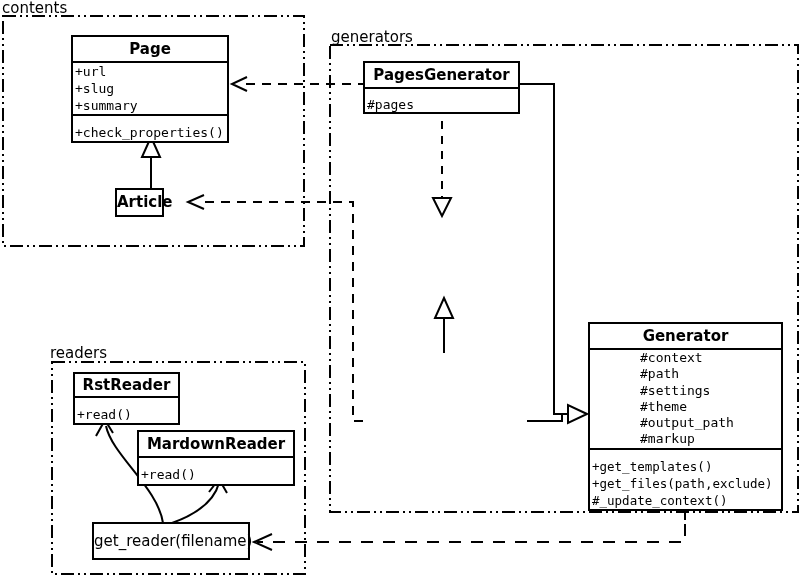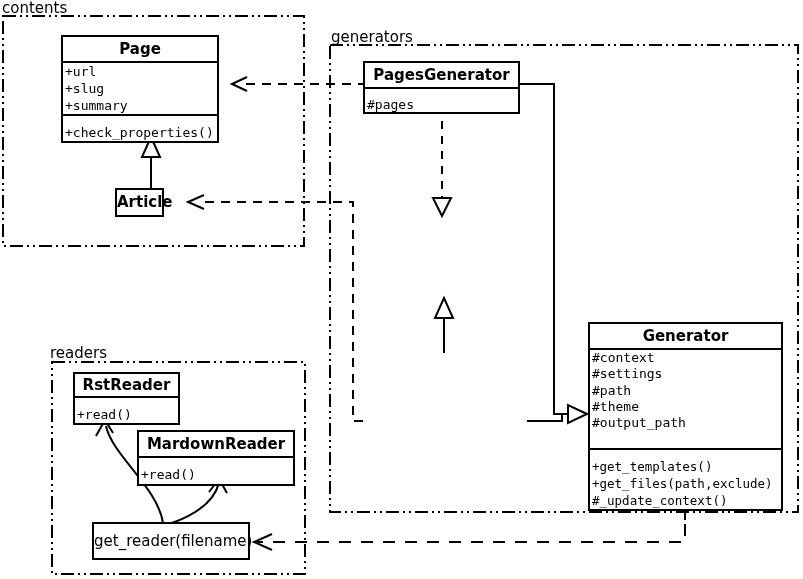--- a/index.html
+++ b/index.html
@@ -41,21 +41,21 @@
     padding:0 2px;
     overflow:hidden;
   }
   .comp.last{border-bottom:none;margin-top:8px;}
   .m{
     font-family:"DejaVu Sans Mono",monospace;
     font-size:13px;
     line-height:17px;
     white-space:nowrap;
   }
-  .m.tight{line-height:16.3px;}
+  .m.tight{line-height:16.3px;margin-left:48px;}
   .m.tighter{font-size:12.5px;line-height:17px;}
   .stereo{
     font-family:"DejaVu Sans Mono",monospace;
     font-size:12px;
     line-height:17px;
     text-align:center;
     padding-top:2px;
   }
   .iface-name{
     font-weight:bold;font-size:15px;text-align:center;line-height:21px;
@@ -135,21 +135,21 @@
     <g>
       <path d="M 172 523 C 197 514, 214 502, 219 483" fill="none" stroke="#000" stroke-width="2"></path>
       <polyline points="209,492 219,479 227,493" fill="none" stroke="#000" stroke-width="2"></polyline>
     </g>
   </svg>
 
   <div class="pkg-label" style="left:2px;top:0px">contents</div>
   <div class="pkg-label" style="left:331px;top:29px">generators</div>
   <div class="pkg-label" style="left:50px;top:345px">readers</div>
 
-  <div class="box" style="left:61px;top:35px;width:158px">
+  <div class="box" style="left:71px;top:35px;width:158px">
     <div class="title" style="height:26px">Page</div>
     <div class="comp" style="height:53px">
       <div class="m">+url</div>
       <div class="m">+slug</div>
       <div class="m">+summary</div>
     </div>
     <div class="comp last" style="height:17px">
       <div class="m">+check_properties()</div>
     </div>
   </div>
@@ -164,24 +164,25 @@
       <div class="m" style="line-height:15px">#pages</div>
     </div>
   </div>
 
 
 
   <div class="box" style="left:588px;top:322px;width:195px">
     <div class="title" style="height:26px">Generator</div>
     <div class="comp" style="height:100px">
       <div class="m tight">#context</div>
+      <div class="m tight">#path</div>
       <div class="m tight">#settings</div>
-      <div class="m tight">#path</div>
       <div class="m tight">#theme</div>
       <div class="m tight">#output_path</div>
+      <div class="m tight">#markup</div>
     </div>
     <div class="comp last" style="height:51px">
       <div class="m tighter">+get_templates()</div>
       <div class="m tighter">+get_files(path,exclude)</div>
       <div class="m tighter">#_update_context()</div>
     </div>
   </div>
 
   <div class="box" style="left:73px;top:372px;width:107px">
     <div class="title" style="height:24px;line-height:20px">RstReader</div>

